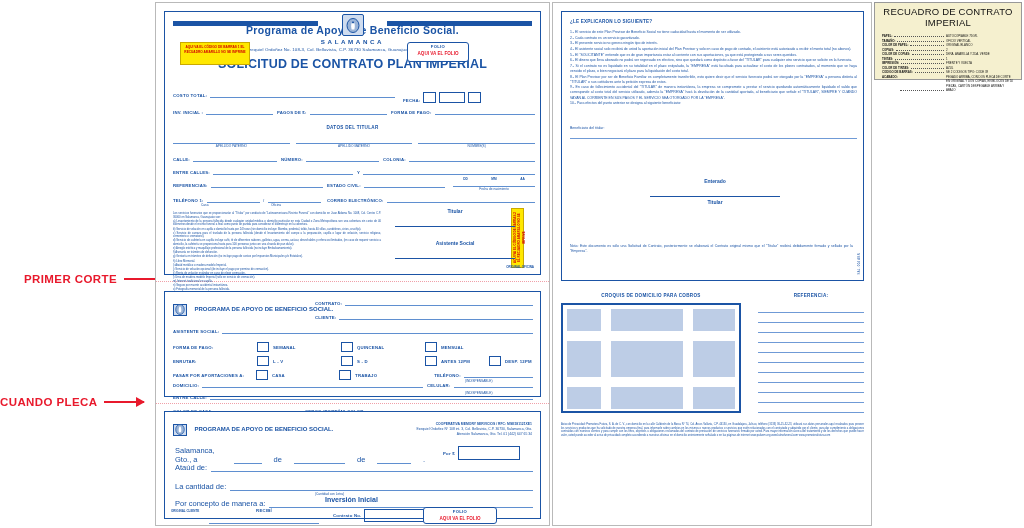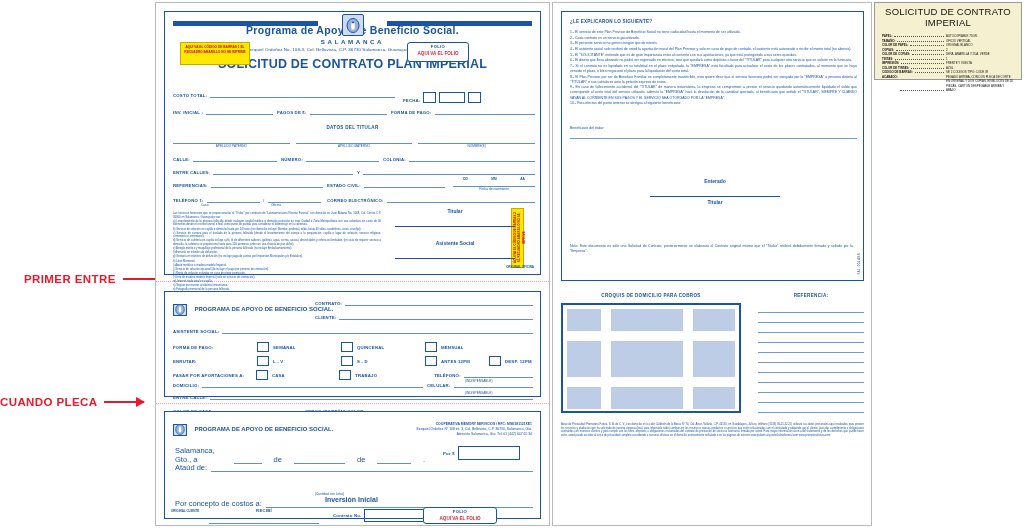--- a/index.html
+++ b/index.html
@@ -150,21 +150,21 @@
     justify-content:center; vertical-align:middle; margin-right:3px; }
   .prog-title { display:inline-block; color:#1b54a5; font-weight:bold;
                 font-size:6px; line-height:1.25; vertical-align:middle; }
 </style>
 </head>
 <body>
 
 <div class="stage">
 
   <div class="annot" id="annot-primer">
-    <span>PRIMER ENTRE</span>
+    <span>PRIMER CORTE</span>
     <span class="arrow"></span>
   </div>
   <div class="annot" id="annot-segunda">
     <span>CUANDO PLECA</span>
     <span class="arrow"></span>
   </div>
 
   <div class="sheet" id="sheet-left">
 
     <div class="fold" style="top:278px;"></div>
@@ -447,24 +447,28 @@
       <div style="position:absolute; left:278px; top:34px; display:flex; align-items:center; gap:3px;">
         <span class="flbl">Por $</span>
         <span style="width:62px; height:14px; border:1px solid #1b54a5;"></span>
       </div>
 
       <div style="position:absolute; left:10px; top:51px; width:358px; display:flex; align-items:flex-end; gap:4px;">
         <span class="receipt-line">Ataúd de:</span>
         <span class="fline"></span>
       </div>
 
+      <div style="position:absolute; left:10px; top:70px; width:358px; display:flex; align-items:flex-end; gap:4px;">
+        <span class="receipt-line">La cantidad de:</span>
+        <span class="fline"></span>
+      </div>
       <div class="cap" style="position:absolute; left:150px; top:80px;">(Cantidad con Letra)</div>
 
       <div style="position:absolute; left:10px; top:87px; width:358px; display:flex; align-items:flex-end; gap:4px;">
-        <span class="receipt-line">Por concepto de costos a:</span>
+        <span class="receipt-line">Por concepto de manera a:</span>
         <span class="fline"></span>
       </div>
       <div style="position:absolute; left:160px; top:84px; color:#1b54a5; font-weight:bold; font-size:7px;">Inversión Inicial</div>
 
       <div style="position:absolute; left:44px; top:96px; width:110px; text-align:center;">
         <div class="flbl">RECIBÍ</div>
         <div class="fline" style="margin-top:5px;"></div>
       </div>
 
       <div style="position:absolute; left:168px; top:97px; display:flex; align-items:center; gap:3px;">
@@ -543,21 +547,21 @@
       <div class="rl"></div>
       <div class="rl"></div>
     </div>
 
     <div class="privacy">
       <span>Aviso de Privacidad: Promotora Futura, S. A. de C. V., con domicilio en la calle Calderón de la Barca N° 74, Col. Arcos Vallarta, C.P. 44130, en Guadalajara, Jalisco, teléfono (3133) 36-15-32-23, utilizará sus datos personales aquí recabados para proveer los servicios y productos que ha solicitado de nuestra empresa final, para informarle sobre cambios en los mismos o nuevos productos o servicios que estén relacionados con el contratado y adquirido por el cliente, para dar cumplimiento a obligaciones contraídas con nuestros clientes y para cumplir con los fines, objetivos u obligaciones reclamadas del contrato de prestación de servicios funerarios firmado por usted. Para mayor información acerca del tratamiento y de los derechos que puede hacer valer, usted puede acceder al aviso de privacidad completo accediendo a nuestras oficinas en el domicilio anteriormente señalado o en las páginas de internet www.pafaem.org  www.latinofuneral.com  www.promotorafutura.com</span>
     </div>
   </div>
 
   <div class="sheet" id="sheet-spec">
-    <div class="spec-title">SOLICITUD DE CONTRATO IMPERIAL</div>
+    <div class="spec-title">RECUADRO DE CONTRATO IMPERIAL</div>
     <div class="spec-rows" id="spec-rows">
         <div class="spec-row">
           <span class="spec-k">PAPEL:</span>
           <span class="spec-dots"></span>
           <span class="spec-v">AUTOCOPIABLE 75GR.</span>
         </div>
         <div class="spec-row">
           <span class="spec-k">TAMAÑO:</span>
           <span class="spec-dots"></span>
           <span class="spec-v">OFICIO VERTICAL</span>

